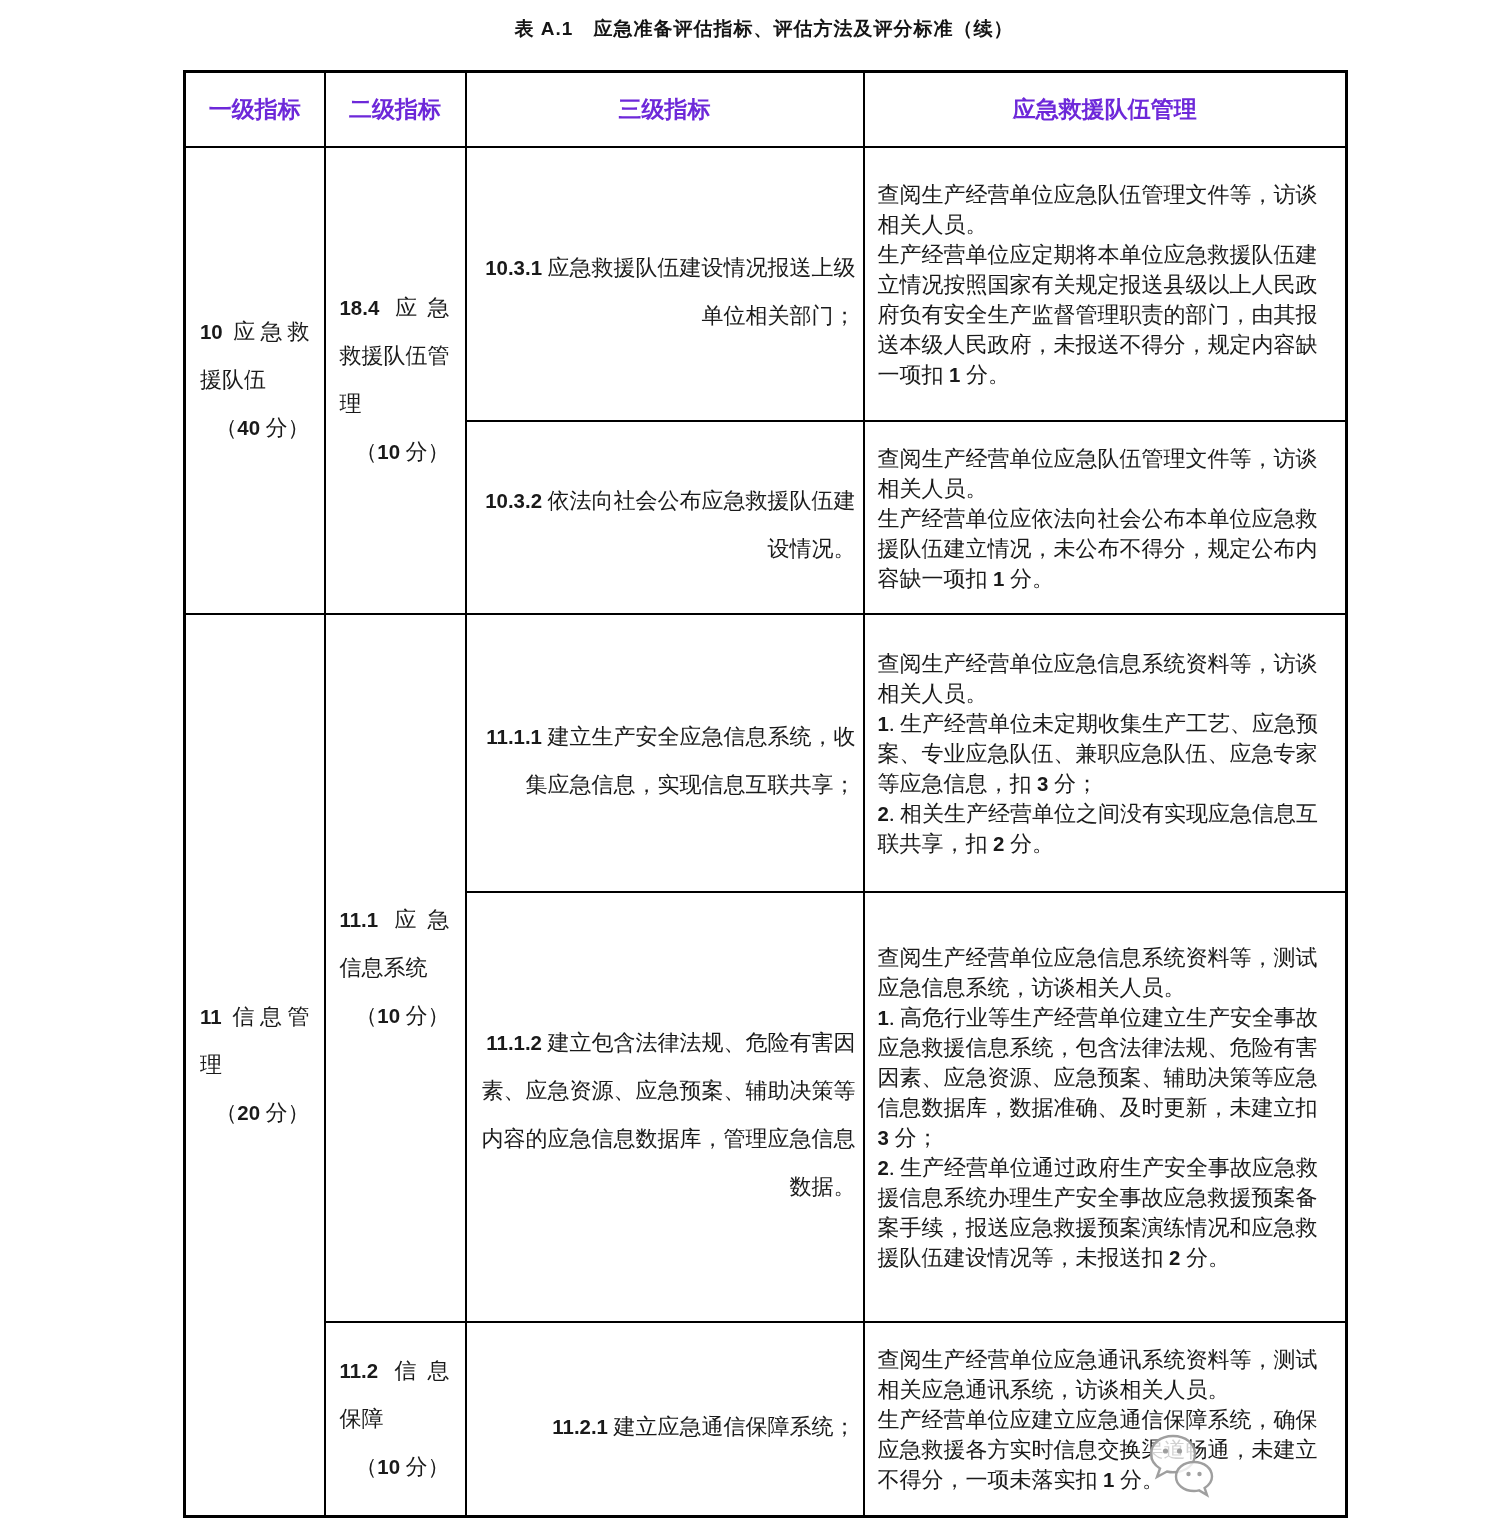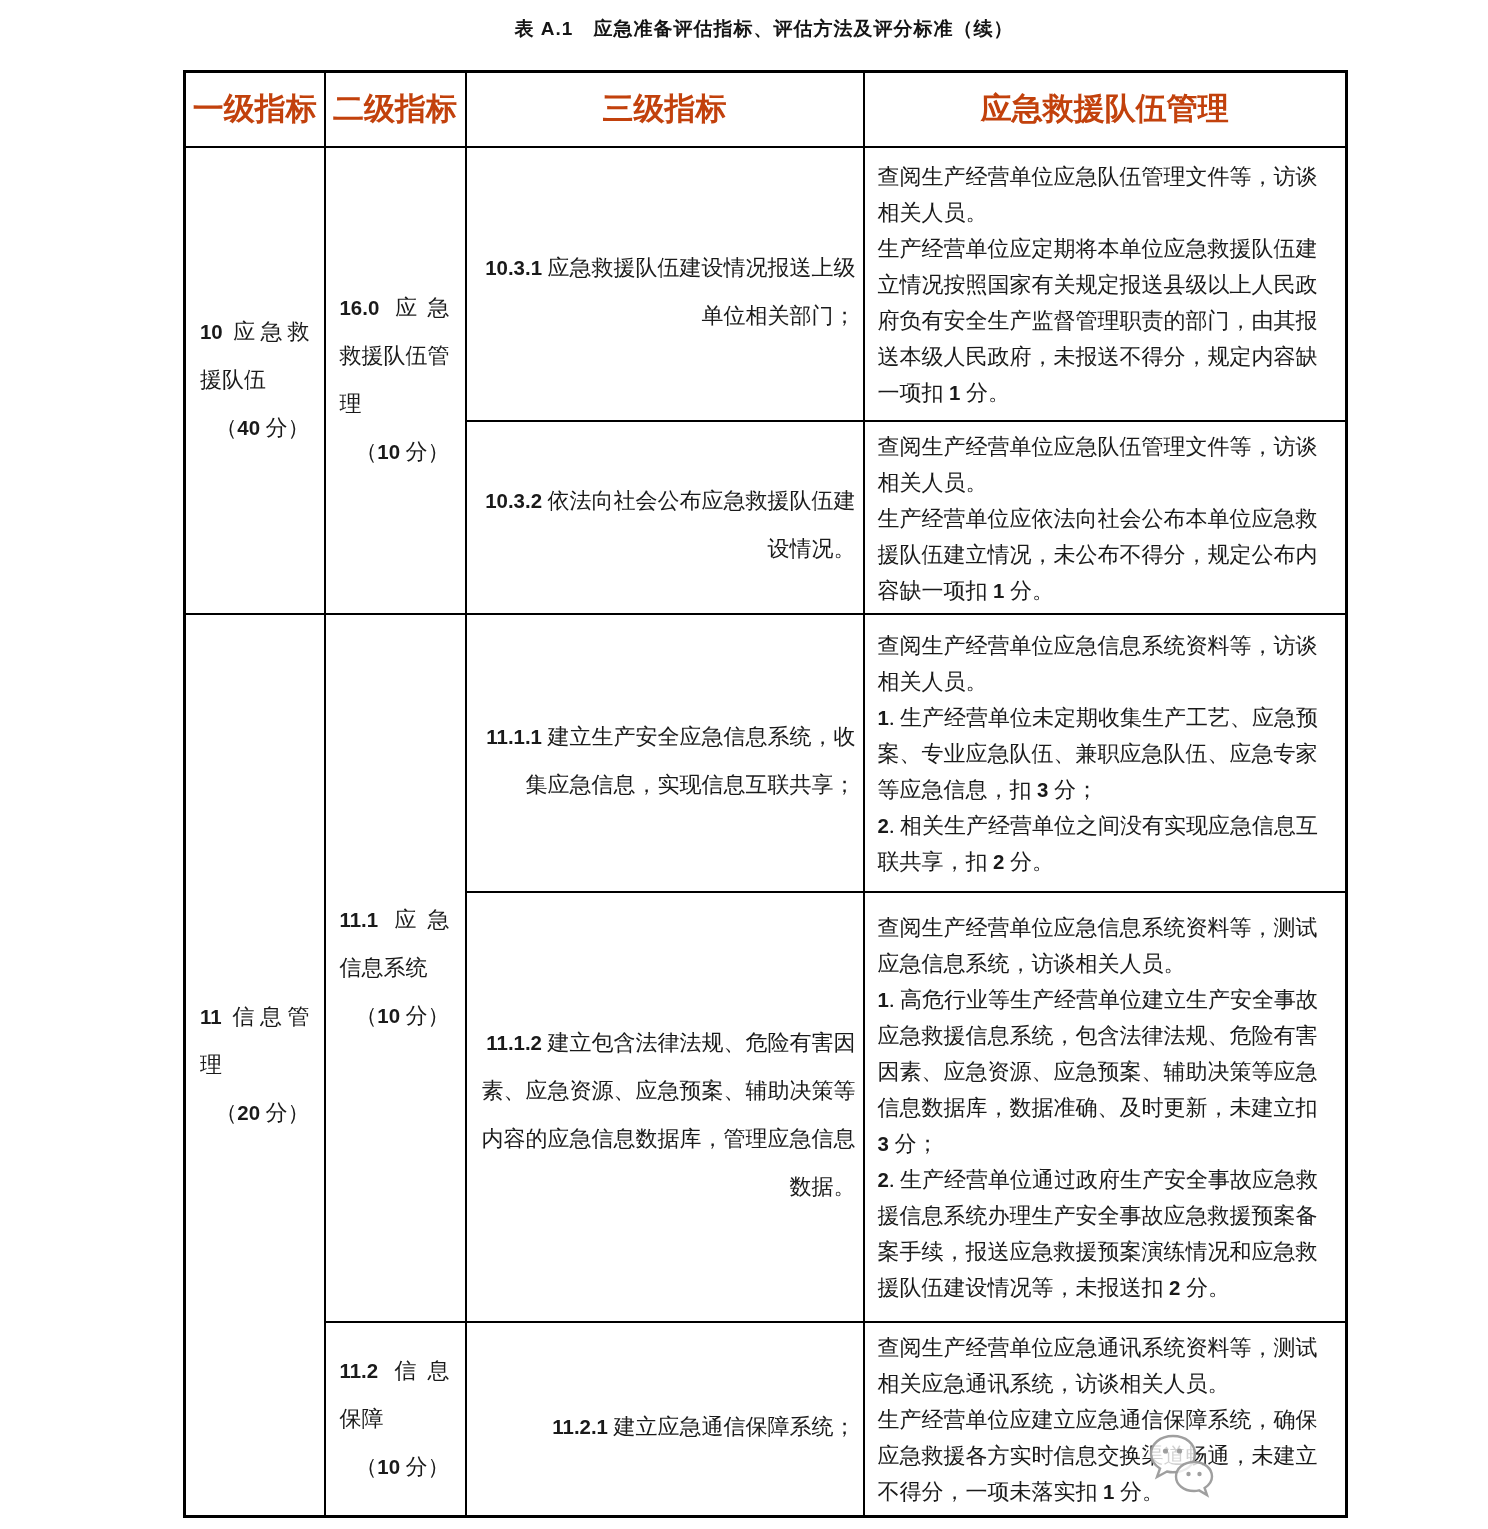--- a/index.html
+++ b/index.html
@@ -19,39 +19,39 @@
     border-collapse:collapse;table-layout:fixed;
     border:3px solid #000;
   }
   table.std th, table.std td{
     border:2px solid #000;
     vertical-align:middle;
     overflow:hidden;
   }
   th.hc{
     font-family:"Liberation Sans","DejaVu Sans",sans-serif;
-    font-weight:bold;font-size:31px;color:#c2410c;
+    font-weight:bold;font-size:23px;color:#6d28d9;
     text-align:center;
   }
   
   td.c1, td.c2{
     font-size:22px;line-height:48px;
     text-align:justify;text-justify:inter-character;
   }
   td.c1{padding:4px 14px;}
   td.c2{padding:0 15px 0 14px;}
   .score{text-align:right;text-indent:4px;}
   
   td.c3{
     font-size:22px;line-height:48px;text-align:right;
     padding:16px 7px 0 12px;
   }
   
   td.c4{
-    font-size:22px;line-height:36px;text-align:left;
+    font-size:22px;line-height:30px;text-align:left;
     vertical-align:top;
     padding:3px 16px 0 13px;
   }
   .para{margin:0;}
   
   .dg{
     font-family:"Liberation Sans","DejaVu Sans",sans-serif;
     font-weight:bold;font-size:0.93em;
   }
   
@@ -87,21 +87,21 @@
     <th class="hc">三级指标</th>
     <th class="hc">应急救援队伍管理</th>
   </tr>
 
   <tr style="height:274px">
     <td class="c1" rowspan="2">
       <div class="dz"><span class="dg">10</span> 应急救援队伍</div>
       <div class="score dz">（<span class="dg">40</span> 分）</div>
     </td>
     <td class="c2" rowspan="2">
-      <div class="dz"><span class="dg">16.0</span> 应急救援队伍管理</div>
+      <div class="dz"><span class="dg">18.4</span> 应急救援队伍管理</div>
       <div class="score dz">（<span class="dg">10</span> 分）</div>
     </td>
     <td class="c3">
       <div class="dz"><span class="dg">10.3.1</span> 应急救援队伍建设情况报送上级单位相关部门；</div>
     </td>
     <td class="c4">
       <div class="para dz">查阅生产经营单位应急队伍管理文件等，访谈相关人员。</div>
       <div class="para dz">生产经营单位应定期将本单位应急救援队伍建立情况按照国家有关规定报送县级以上人民政府负有安全生产监督管理职责的部门，由其报送本级人民政府，未报送不得分，规定内容缺一项扣 <span class="dg">1</span> 分。</div>
     </td>
   </tr>

